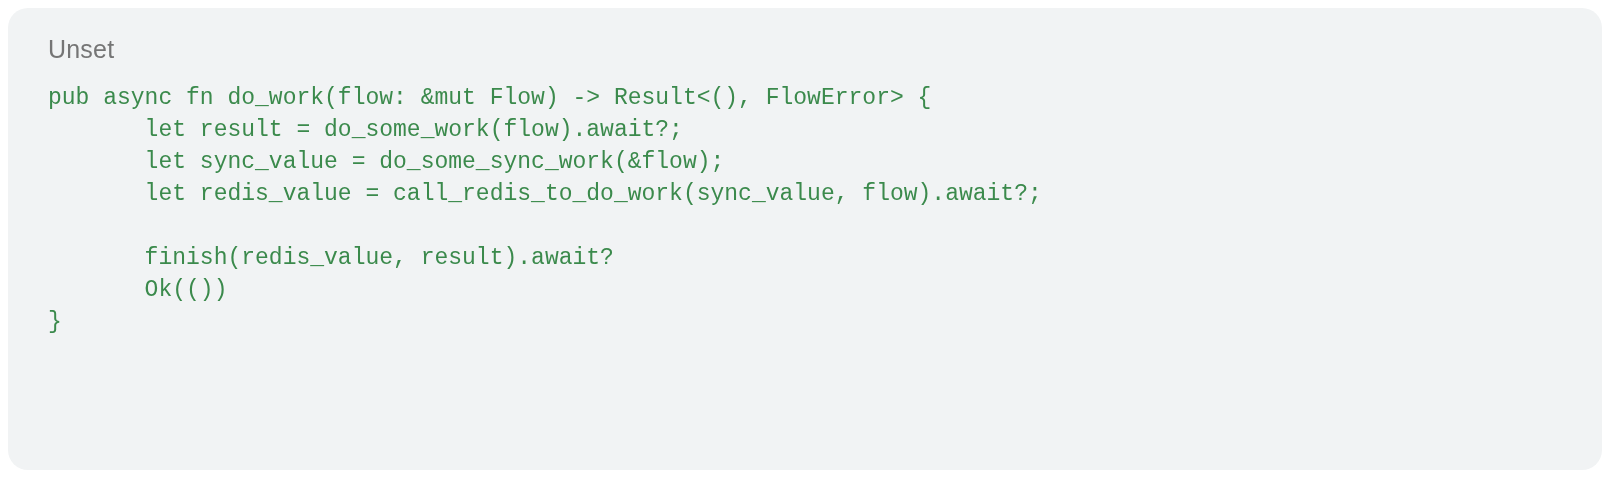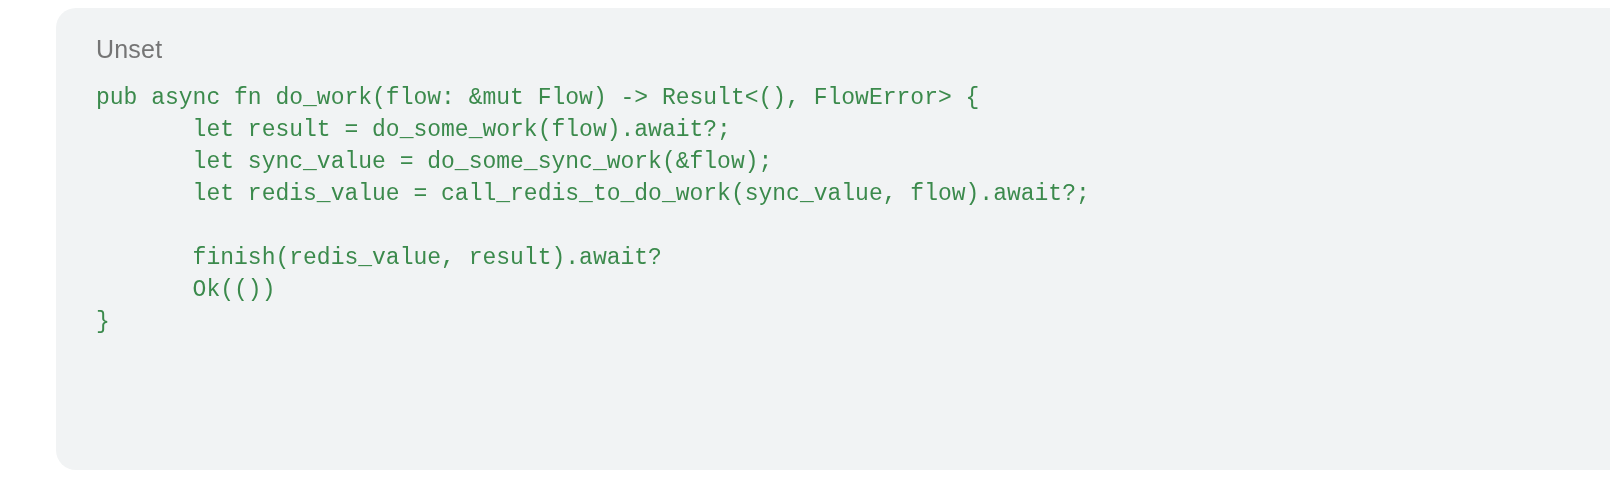--- a/index.html
+++ b/index.html
@@ -8,21 +8,20 @@
     height: 484px;
     background: var(--page-background, #ffffff);
     overflow: hidden;
   }
   .page {
     position: relative;
     width: 1450px;
     height: 484px;
     background: var(--page-background, #ffffff);
     font-family: "Liberation Sans", sans-serif;
-    margin-left: 48px;
   }
   .code-card {
     position: absolute;
     left: 8px;
     top: 8px;
     width: 1594px;
     height: 462px;
     background: var(--card-background, #f1f3f4);
     border-radius: 20px;
     padding: 26px 40px 0 40px;

